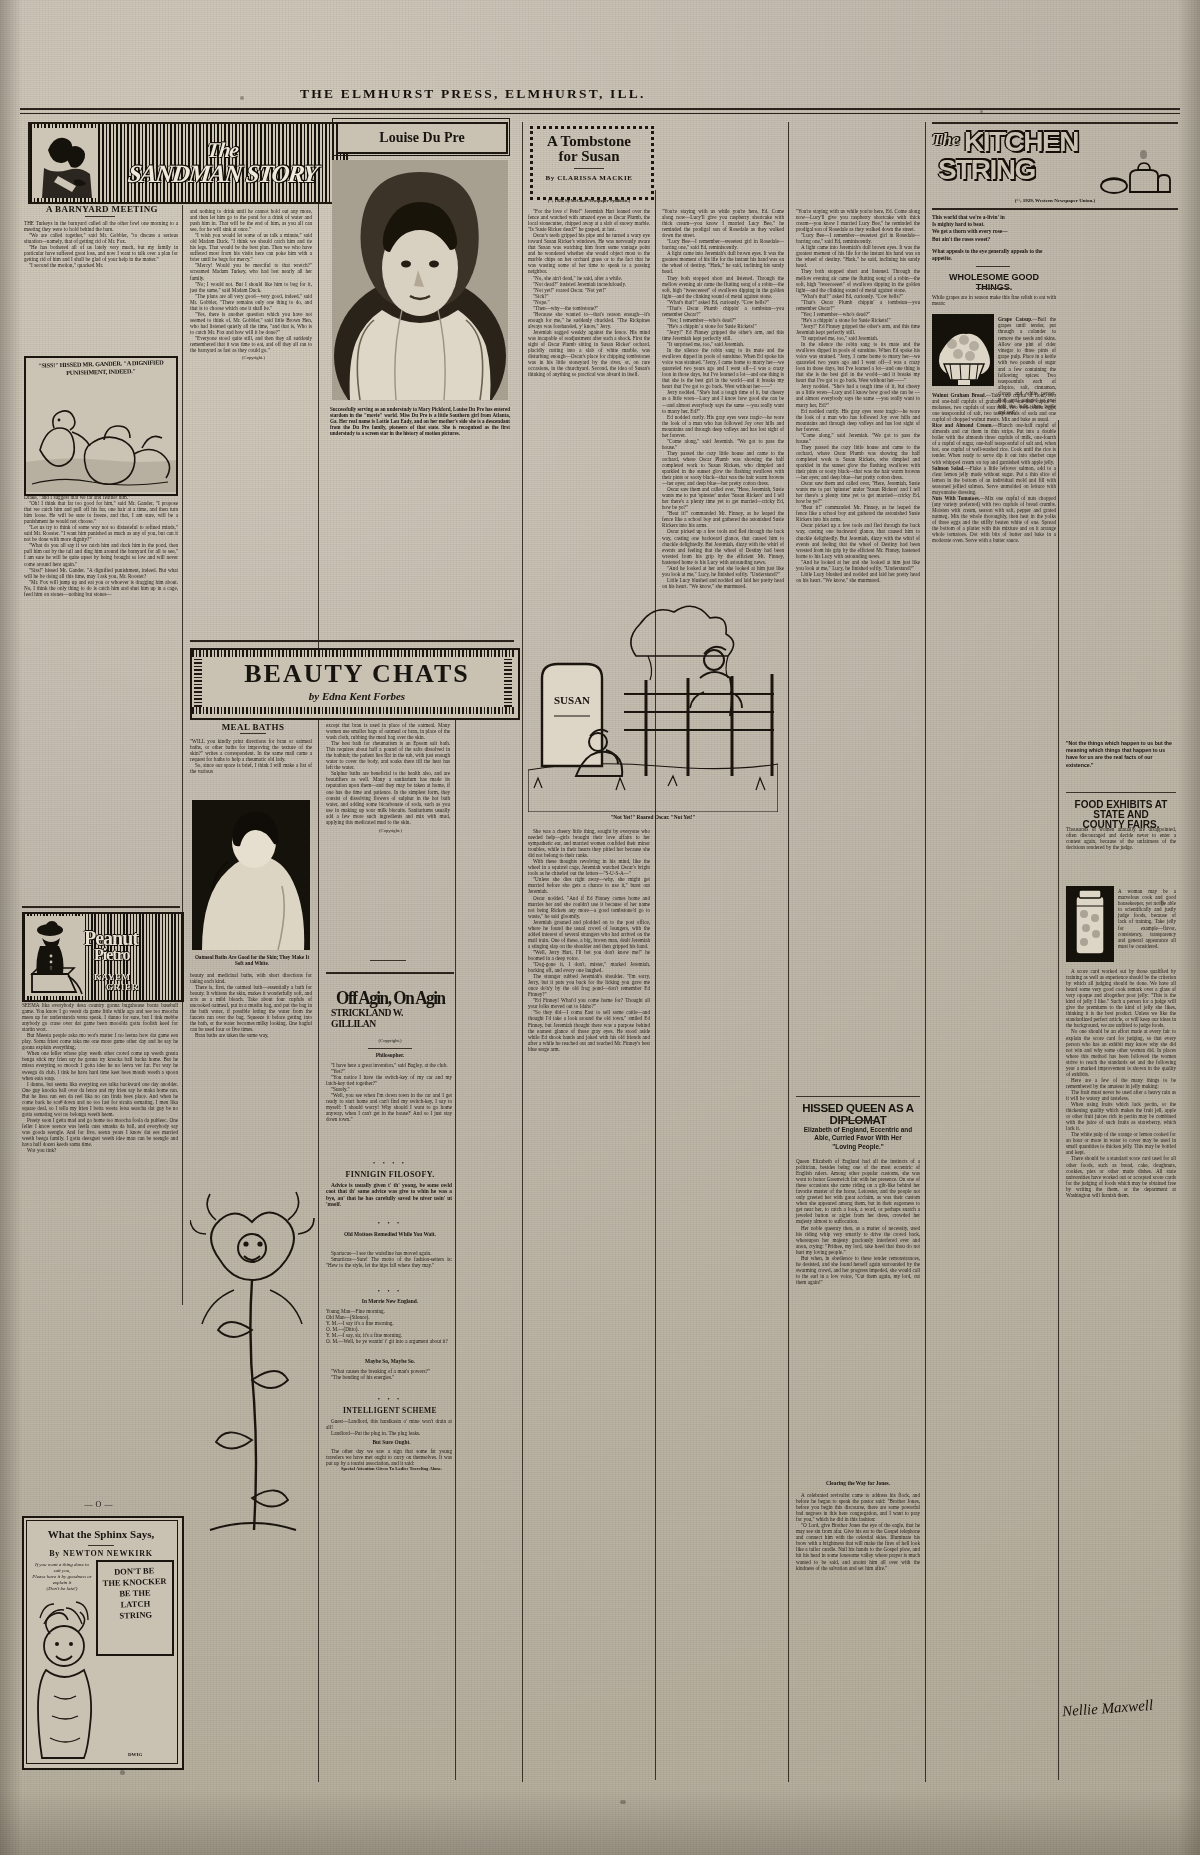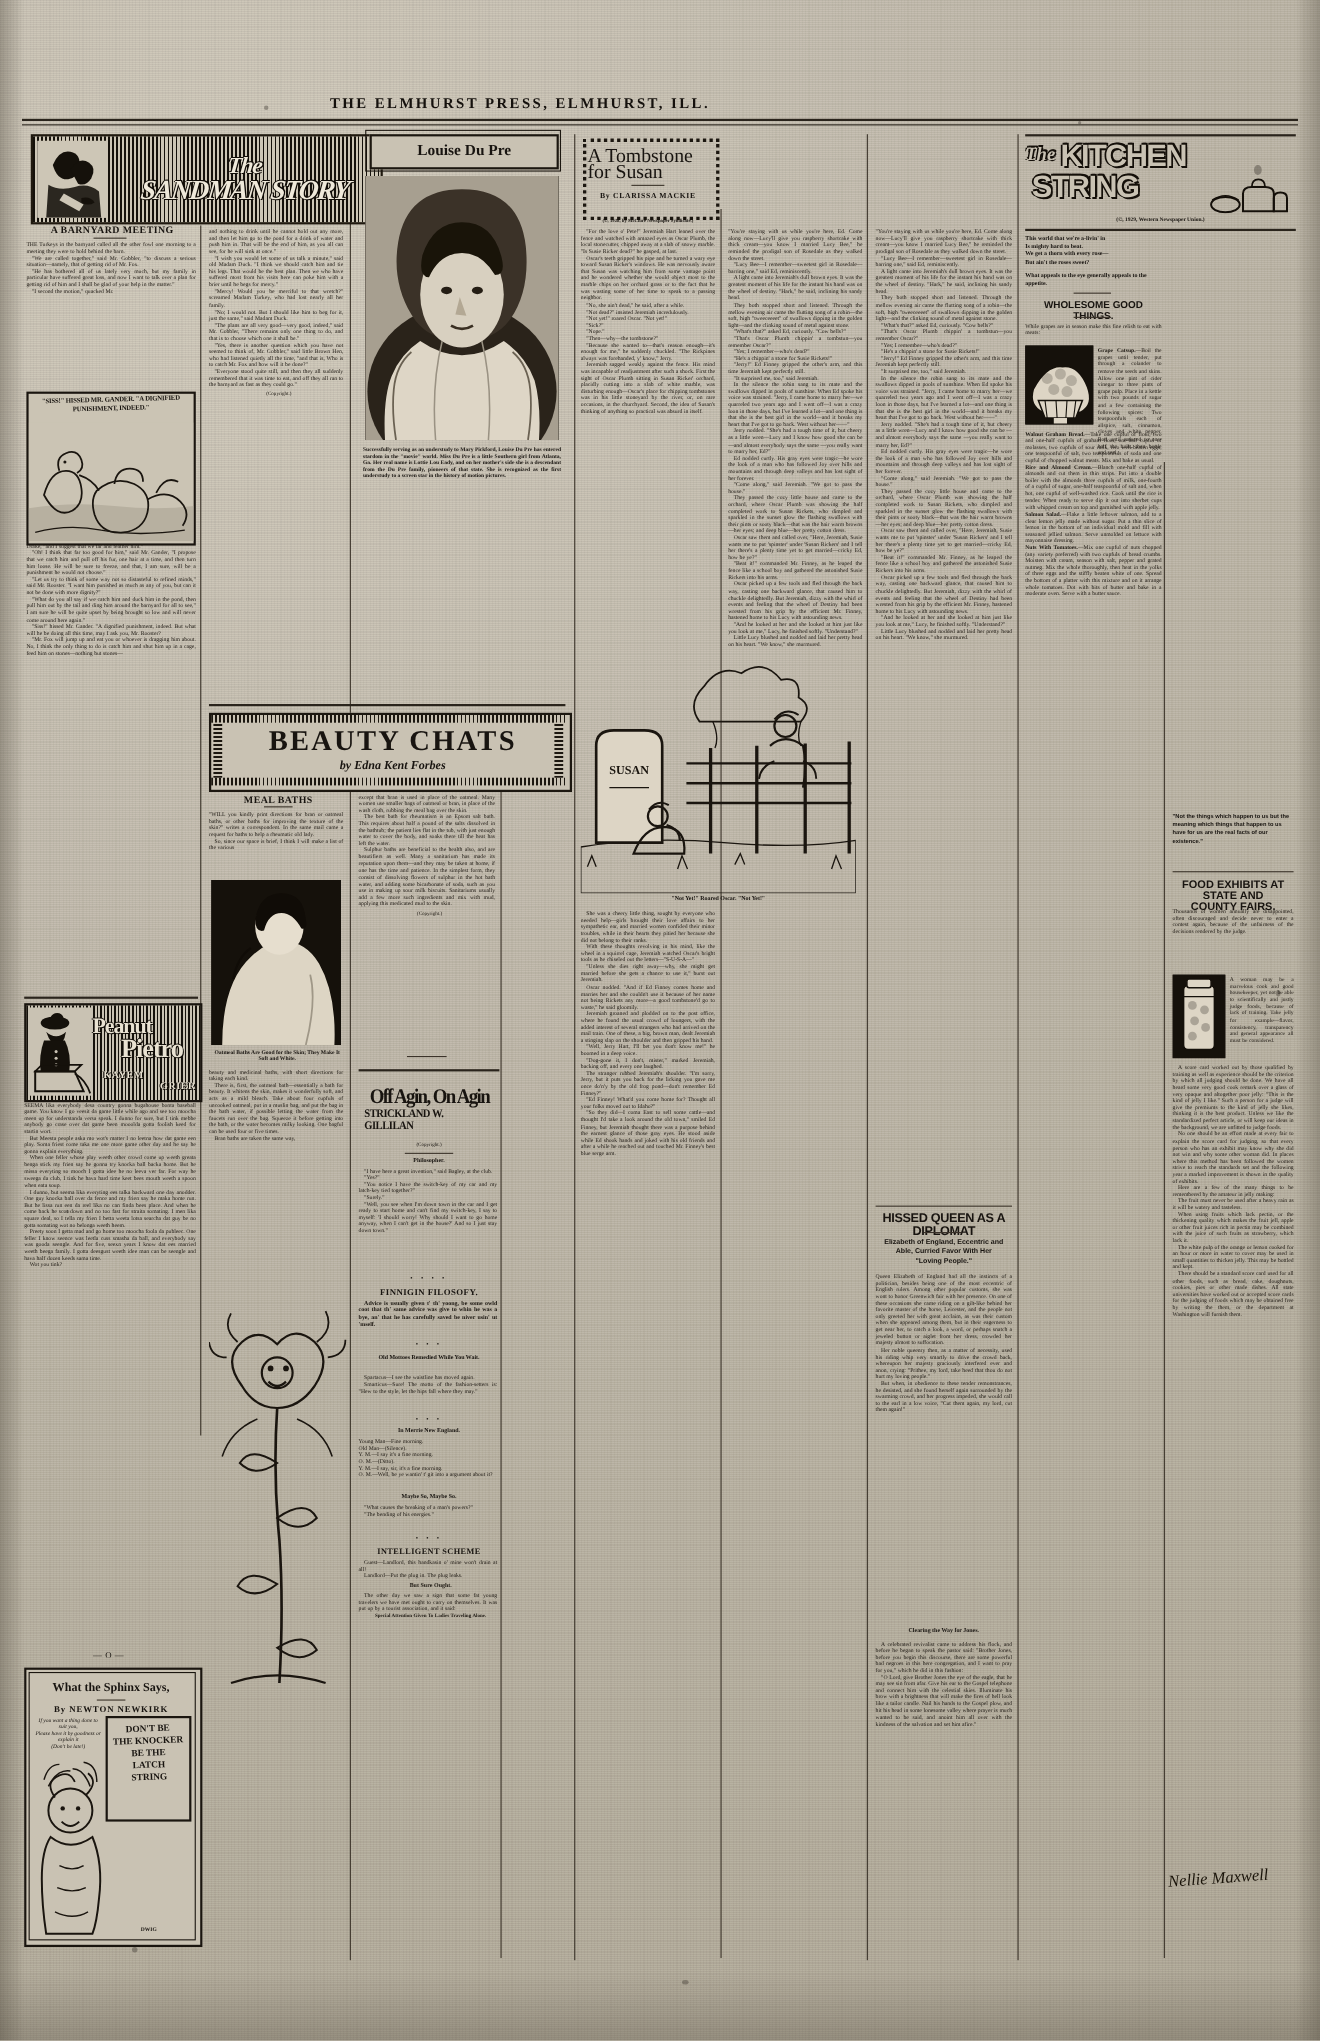--- a/index.html
+++ b/index.html
@@ -271,25 +271,25 @@
       <circle cx="25" cy="40" r="1.4" fill="#c9c2b3"></circle>
       <circle cx="25" cy="46" r="1.4" fill="#c9c2b3"></circle>
       <circle cx="25" cy="52" r="1.4" fill="#c9c2b3"></circle>
       <path d="M6 58 l36 0 l8 18 l-44 0z" fill="none" stroke="#15110b" stroke-width="1.8"></path>
       <path d="M6 58 l6-6 l36 0 l-6 6z" fill="none" stroke="#15110b" stroke-width="1.6"></path>
       <path d="M42 60 q10 6 14 18" stroke="#15110b" stroke-width="1.6" fill="none"></path>
     </svg>
   </div>
   <div style="position:absolute;left:60px;top:0px;width:96px;height:62px;display:flex;flex-direction:column;justify-content:center;align-items:flex-start;color:#e9e2d2;font-weight:bold;font-family:'Liberation Serif',serif;text-shadow:1px 1px 0 #100c07,-1px 0 0 #100c07,0 -1px 0 #100c07;">
     <span style="font-size:20px;letter-spacing:-1px;">Peanut</span>
-    <span style="font-size:24px;letter-spacing:-1px;margin-top:-4px;margin-left:26px;">Pietro</span>
+    <span style="font-size:16px;letter-spacing:-1px;margin-top:-4px;margin-left:10px;">Pietro</span>
   </div>
   <div style="position:absolute;left:70px;top:58px;width:84px;text-align:left;color:#e9e2d2;font-weight:bold;font-family:'Liberation Serif',serif;font-size:9px;letter-spacing:.6px;text-shadow:1px 1px 0 #100c07,-1px 0 0 #100c07;">
     <div>KAYEM</div>
-    <div style="margin-left:12px;text-align:right;">GRIER</div>
+    <div style="margin-left:12px;">GRIER</div>
   </div>
 </div>
 
 <div class="col body-text" style="left:22px;top:1002px;width:156px;">
   <p class="noind">SEEMA lika everybody desa country gonna bugahouse bonta baseball game. You know I go veesit da game little while ago and see too moocha meen up for understanda versa speak. I dunno for sure, but I tink mebbe anybody go crase over dat game been mooolda gotta foolish keed for startin wort.</p>
   <p>But Meesta people aska mo wot's matter I no leetna how dat game een play. Soma friest come taka me one more game other day and he say he gonna explain everything.</p>
   <p>When one feller whose play weeth other crowd come up weeth greata benga stick my frien say he gonna try knocka ball backa home. But he missa everyting so mooch I gotta idee he no leeva ver far. For way he sweega da club, I tink he hava hard time keet bees mouth weeth a spoon when eata soup.</p>
   <p>I dunno, but seema lika everyting ees talka backward one day anodder. One guy knocka ball over da fence and my frien say he maka home run. But he lissa run een da reel lika no can finda bees place. And when he come back he scot down and no too fast for straita somating. I men lika square deal, so I tella my frien I betta weeta lotsa searcha dat guy be no gotta somating wot no belonga weeth heem.</p>
   <p>Preety soon I getta mad and go home too moocha foola da publeec. One feller I know seence was leetla cuss smasha da ball, and everybody say was gooda seengle. And for five, seexn years I know dat ees married weeth beega family. I gotta deesgust weeth idee man can be seengle and hava half dozen keeds sama time.</p>
   <p>Wot you tink?</p>
@@ -406,21 +406,21 @@
     <path d="M62 200 q-24-16-34 0 q14 14 34 0z" fill="none" stroke="#1a150f" stroke-width="1.8"></path>
     <path d="M62 250 q26-18 36 0 q-16 16-36 0z" fill="none" stroke="#1a150f" stroke-width="1.8"></path>
     <path d="M62 310 q-26-16-36 2 q16 14 36-2z" fill="none" stroke="#1a150f" stroke-width="1.8"></path>
     <path d="M62 368 q26-16 36 2 q-16 14-36-2z" fill="none" stroke="#1a150f" stroke-width="1.8"></path>
     <path d="M20 400 q42-14 86 0" stroke="#1a150f" stroke-width="2" fill="none"></path>
     <path d="M44 160 q-24 10-32 34 M80 160 q24 10 32 34" stroke="#1a150f" stroke-width="1.4" fill="none"></path>
   </svg>
 </div>
 
 <div class="dotted-frame" style="left:530px;top:126px;width:118px;height:68px;"></div>
-<div style="position:absolute;left:534px;top:134px;width:110px;font-size:18px;font-weight:normal;line-height:15px;font-family:'Liberation Serif',serif;">
+<div style="position:absolute;left:534px;top:134px;width:110px;text-align:center;font-size:15px;font-weight:bold;line-height:15px;font-family:'Liberation Serif',serif;">
   <div>A Tombstone</div>
   <div>for Susan</div>
 </div>
 <div class="hrule" style="left:574px;top:168px;width:30px;"></div>
 <div style="position:absolute;left:534px;top:174px;width:110px;text-align:center;font-size:7px;font-weight:bold;letter-spacing:.6px;">By CLARISSA MACKIE</div>
 <div class="tiny-c" style="position:absolute;left:528px;top:198px;width:122px;font-size:4.3px;font-weight:bold;">(©, 1928, by McClure Newspaper Syndicate.)</div>
 
 <div class="col body-text" style="left:528px;top:208px;width:122px;">
   <p>"For the love o' Pete!" Jeremiah Hart leaned over the fence and watched with amazed eyes as Oscar Plumb, the local stonecutter, chipped away at a slab of snowy marble. "Is Susie Ricker dead?" he gasped, at last.</p>
   <p>Oscar's teeth gripped his pipe and he turned a wary eye toward Susan Ricker's windows. He was nervously aware that Susan was watching him from some vantage point and he wondered whether she would object most to the marble chips on her orchard grass or to the fact that he was wasting some of her time to speak to a passing neighbor.</p>

